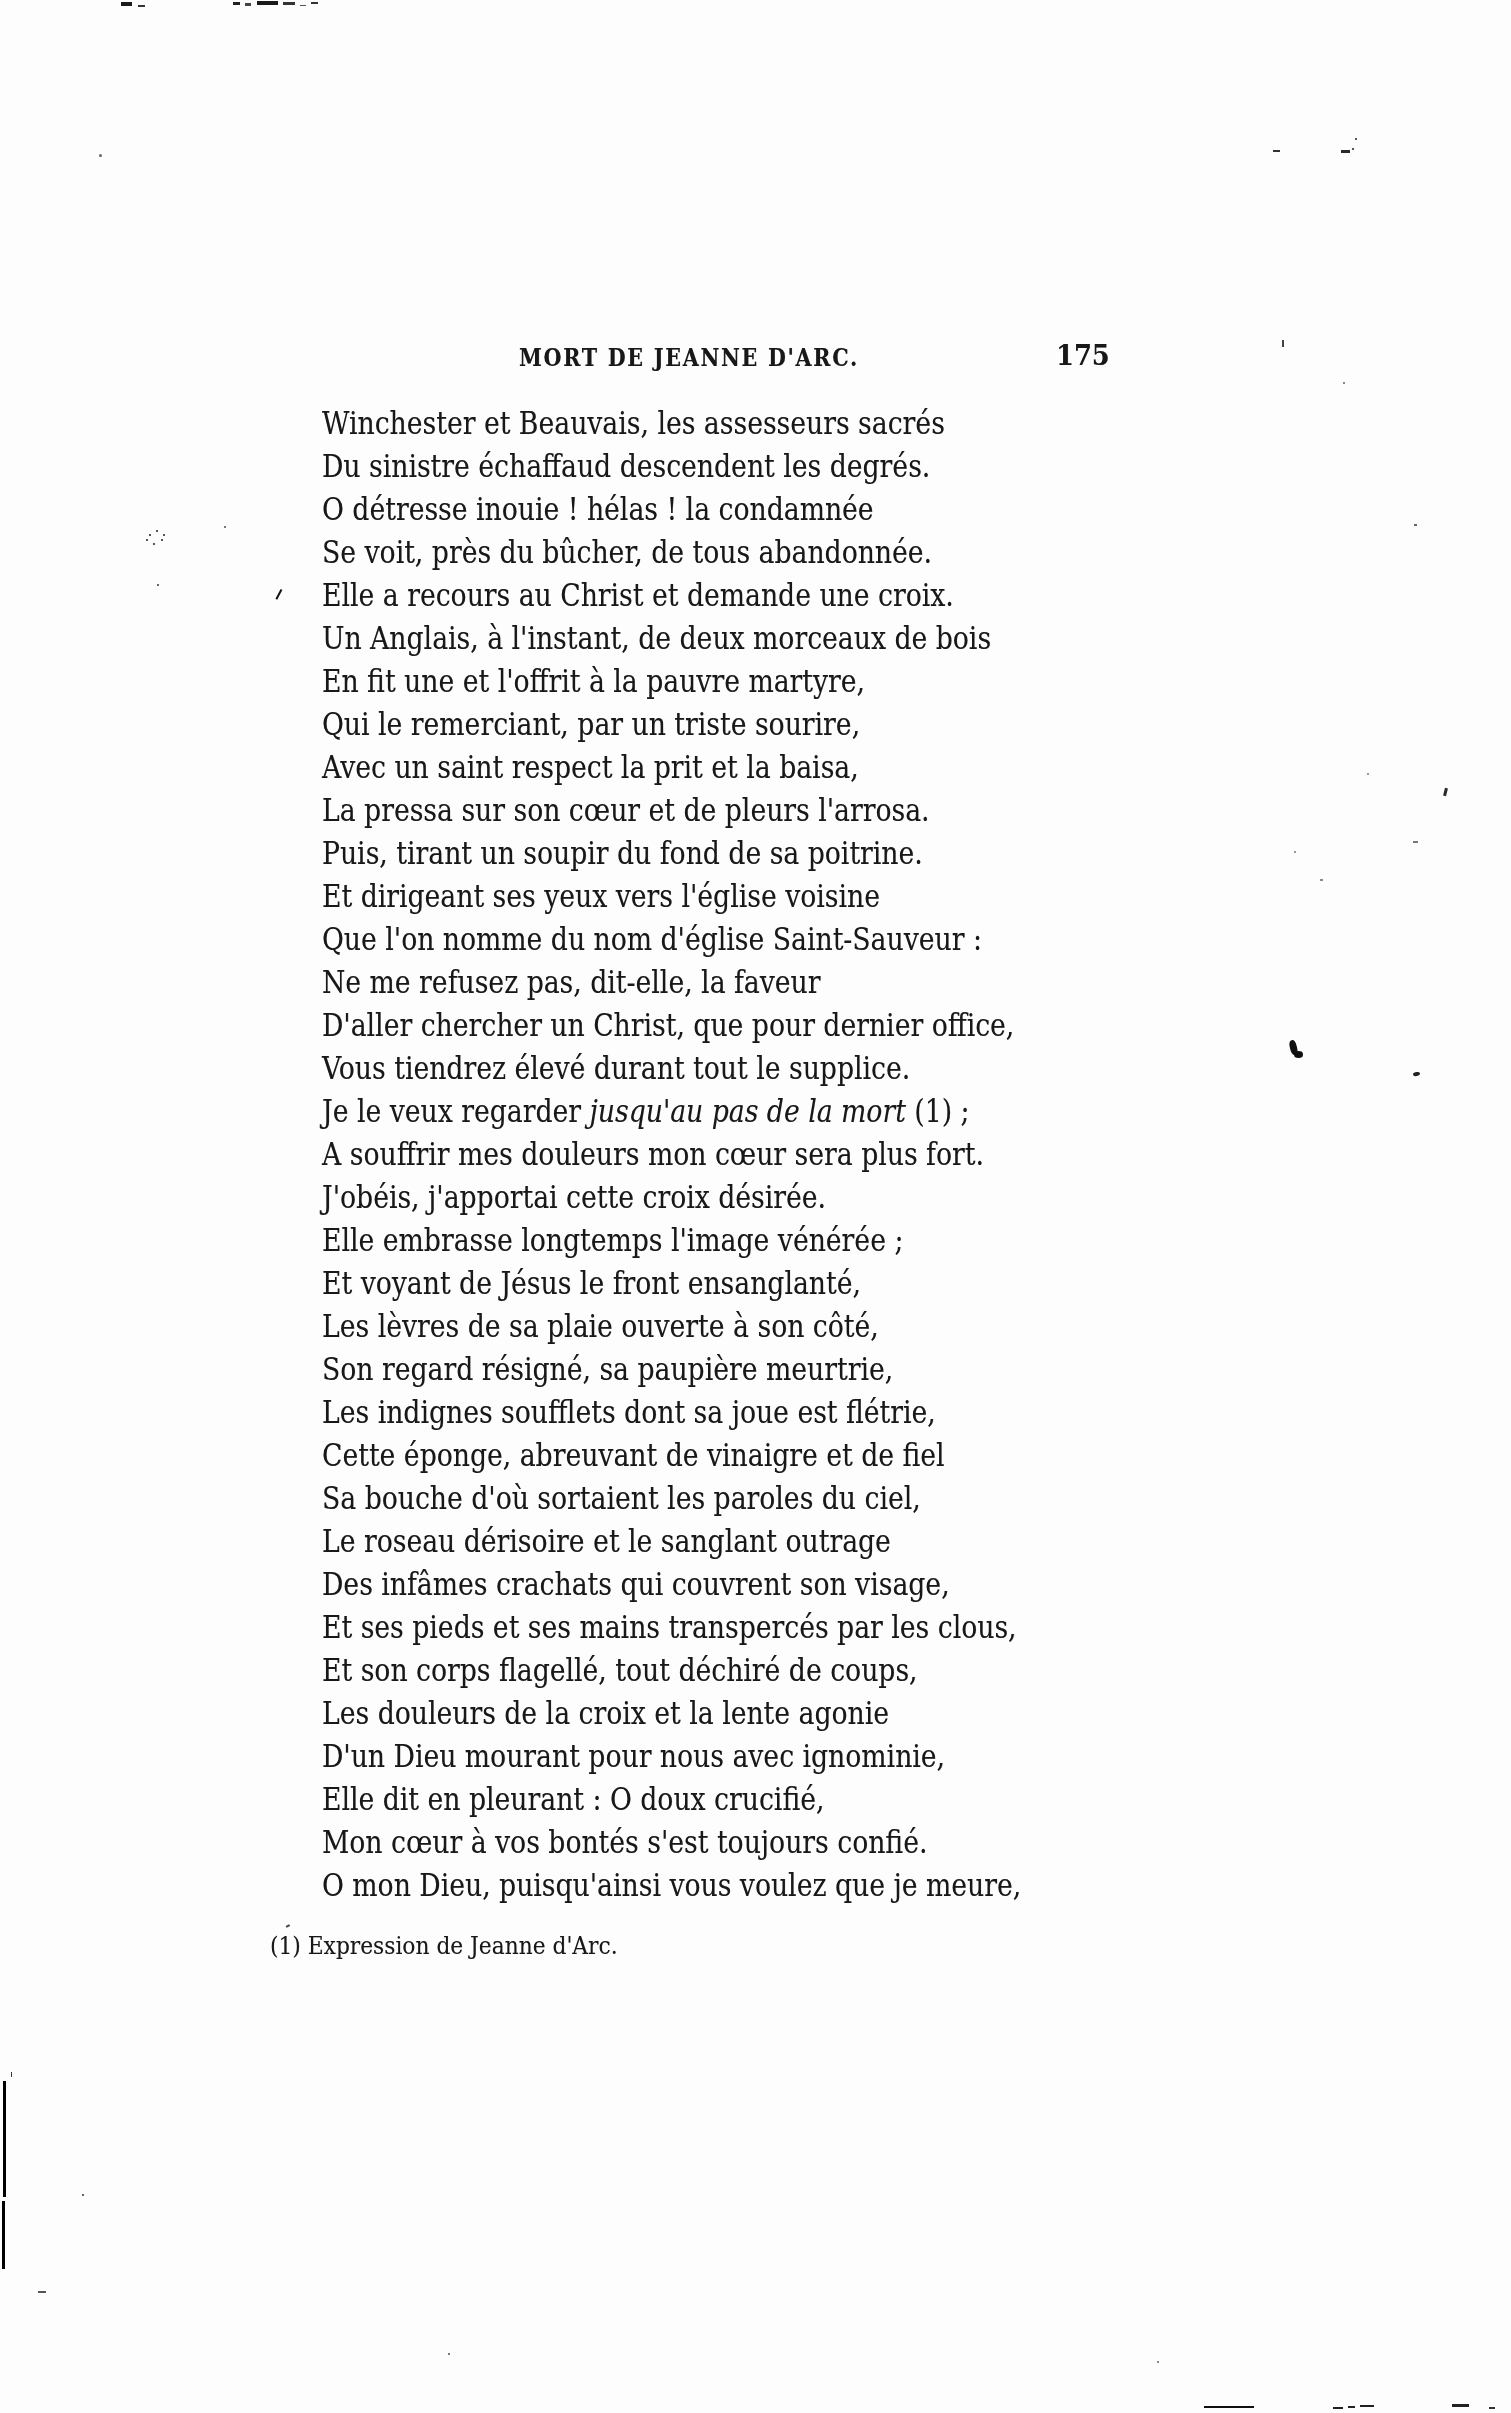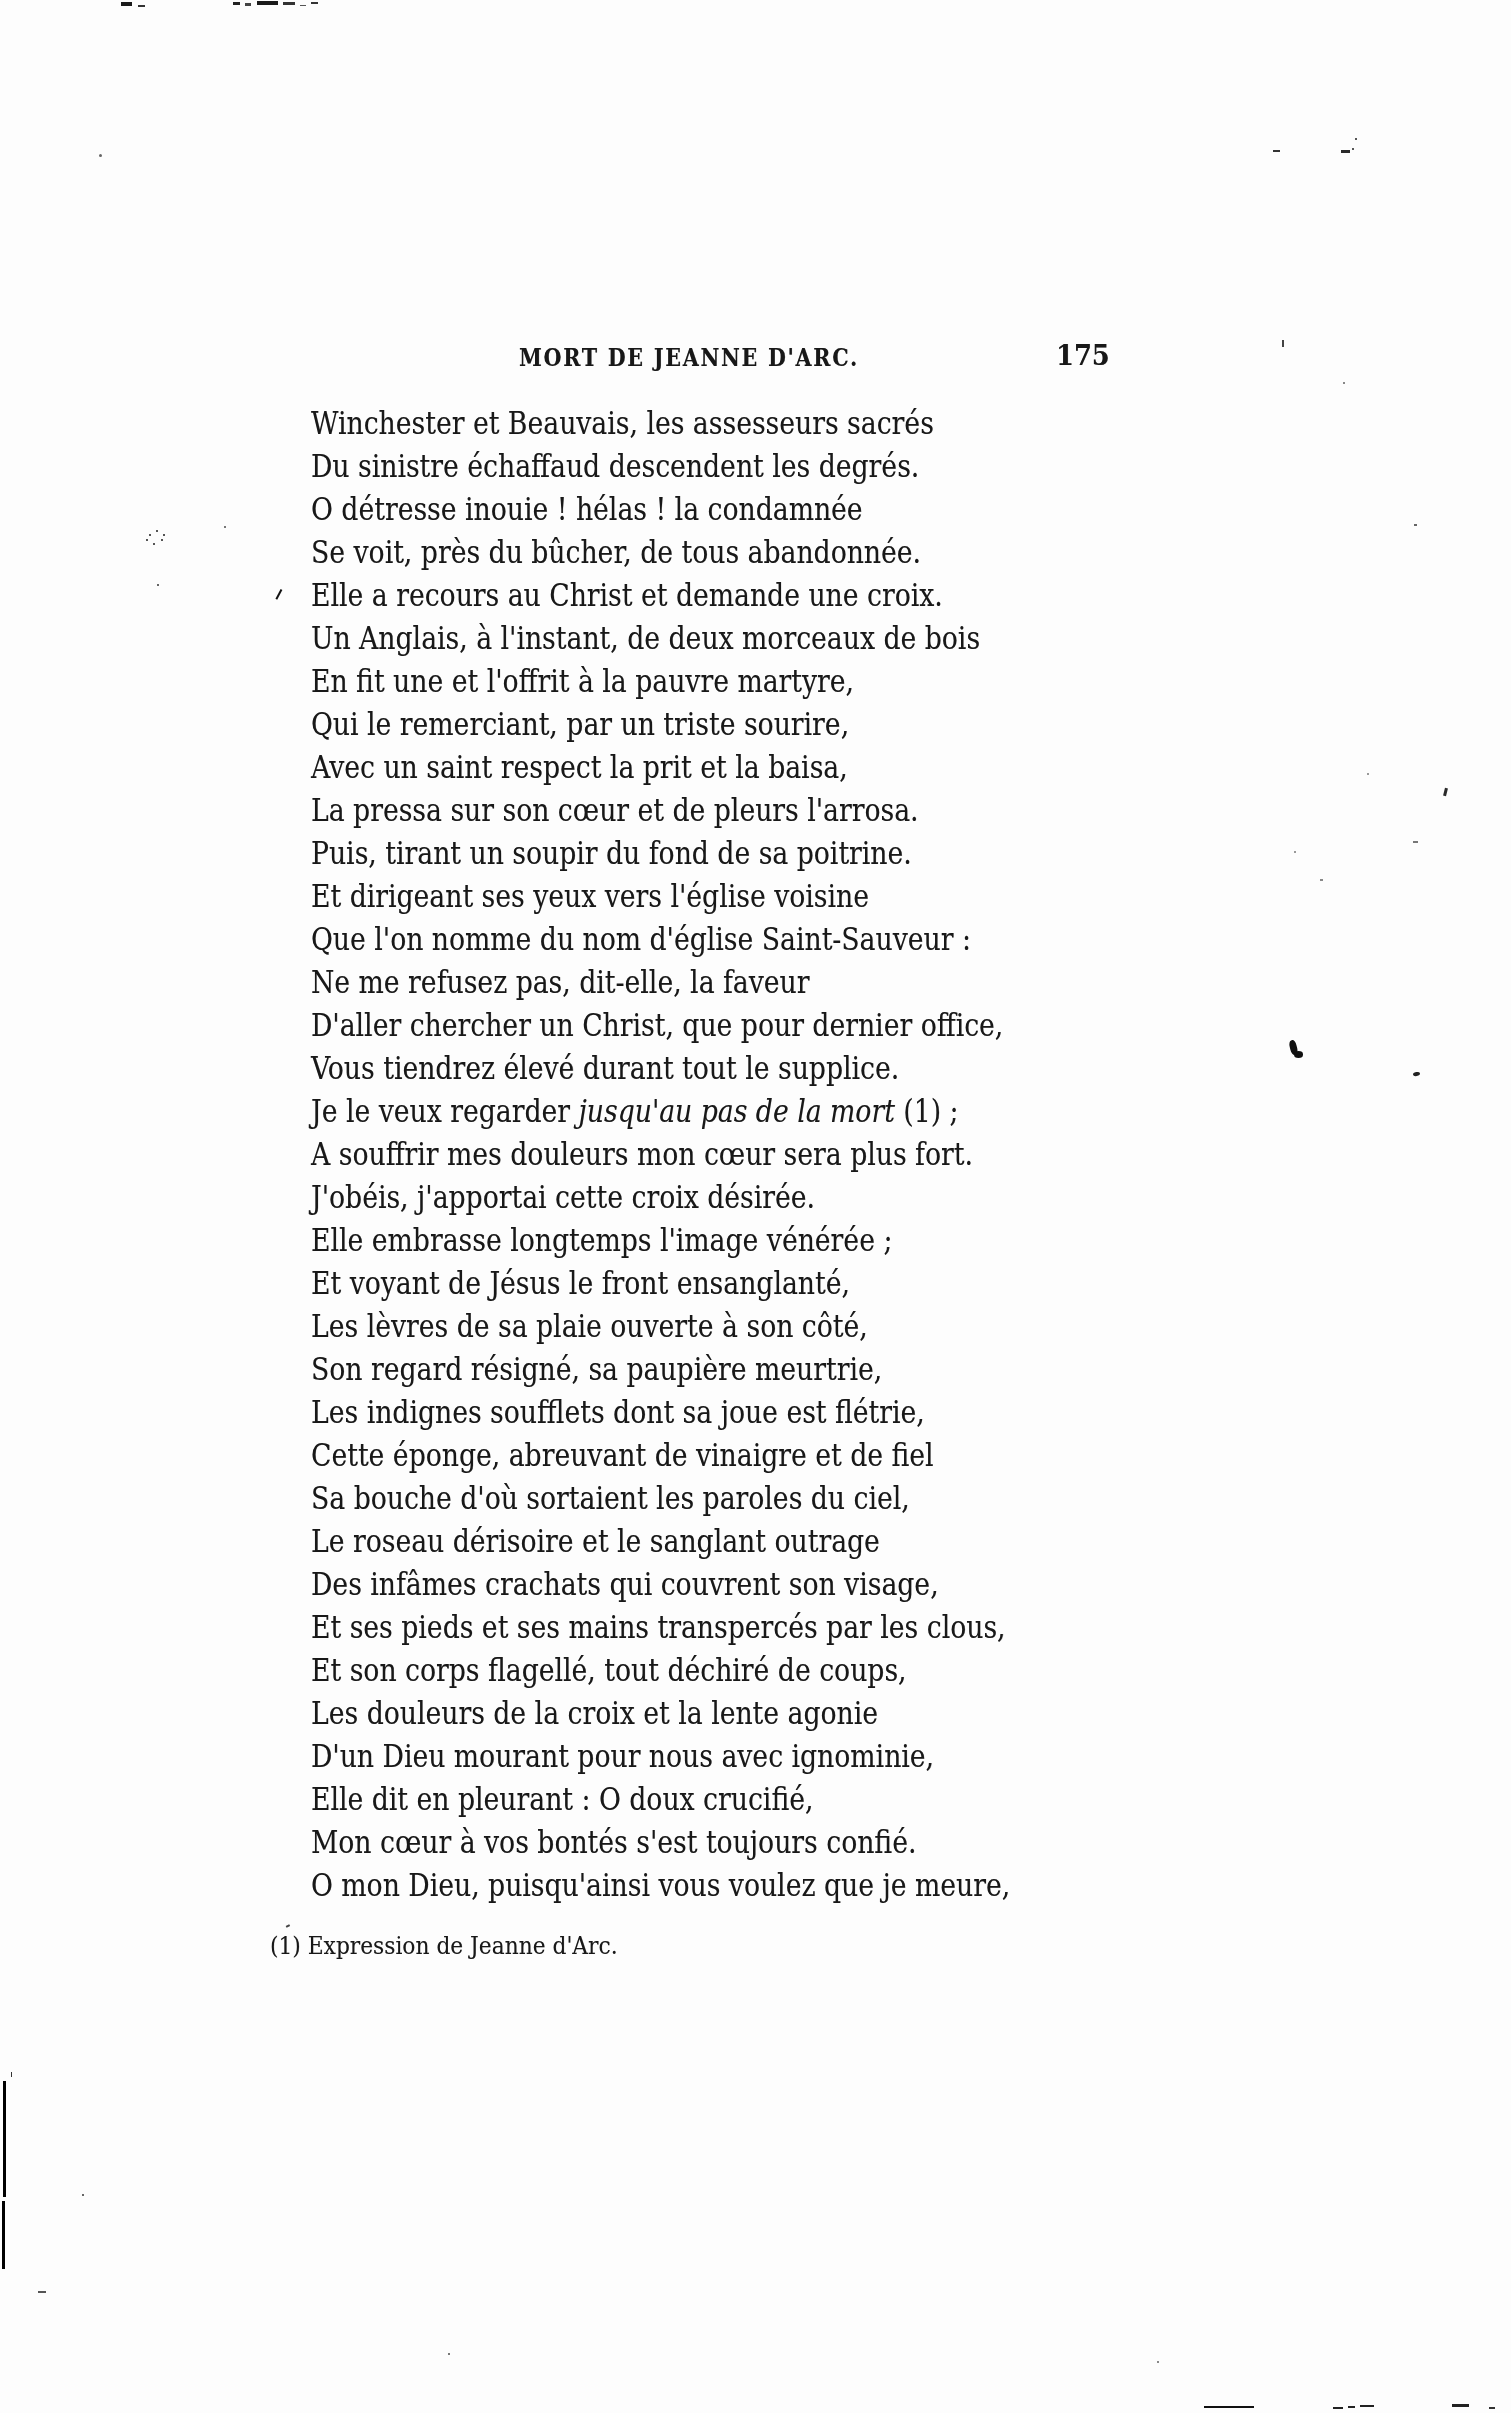--- a/index.html
+++ b/index.html
@@ -18,21 +18,21 @@
     white-space:nowrap;
     transform:scaleX(0.88);transform-origin:0 0;
     text-shadow:0.3px 0.3px 0 rgba(25,25,25,.45);
   }
   .page-number{
     position:absolute;left:1056px;top:339px;
     font-size:28px;font-weight:bold;
     transform:scaleX(0.92);transform-origin:0 0;
     text-shadow:0.3px 0.3px 0 rgba(25,25,25,.45);
   }
-  .poem{position:absolute;left:311px;top:402px;}
+  .poem{position:absolute;left:322px;top:402px;}
   .poem .line{
     height:43px;line-height:43px;
     font-size:31px;white-space:nowrap;
     transform:scaleX(0.86);transform-origin:0 50%;
     text-shadow:0.3px 0.3px 0 rgba(25,25,25,.35);
   }
   .poem .line em{font-style:italic;}
   .footnote{
     position:absolute;left:270px;top:1932px;
     font-size:23.4px;white-space:nowrap;

